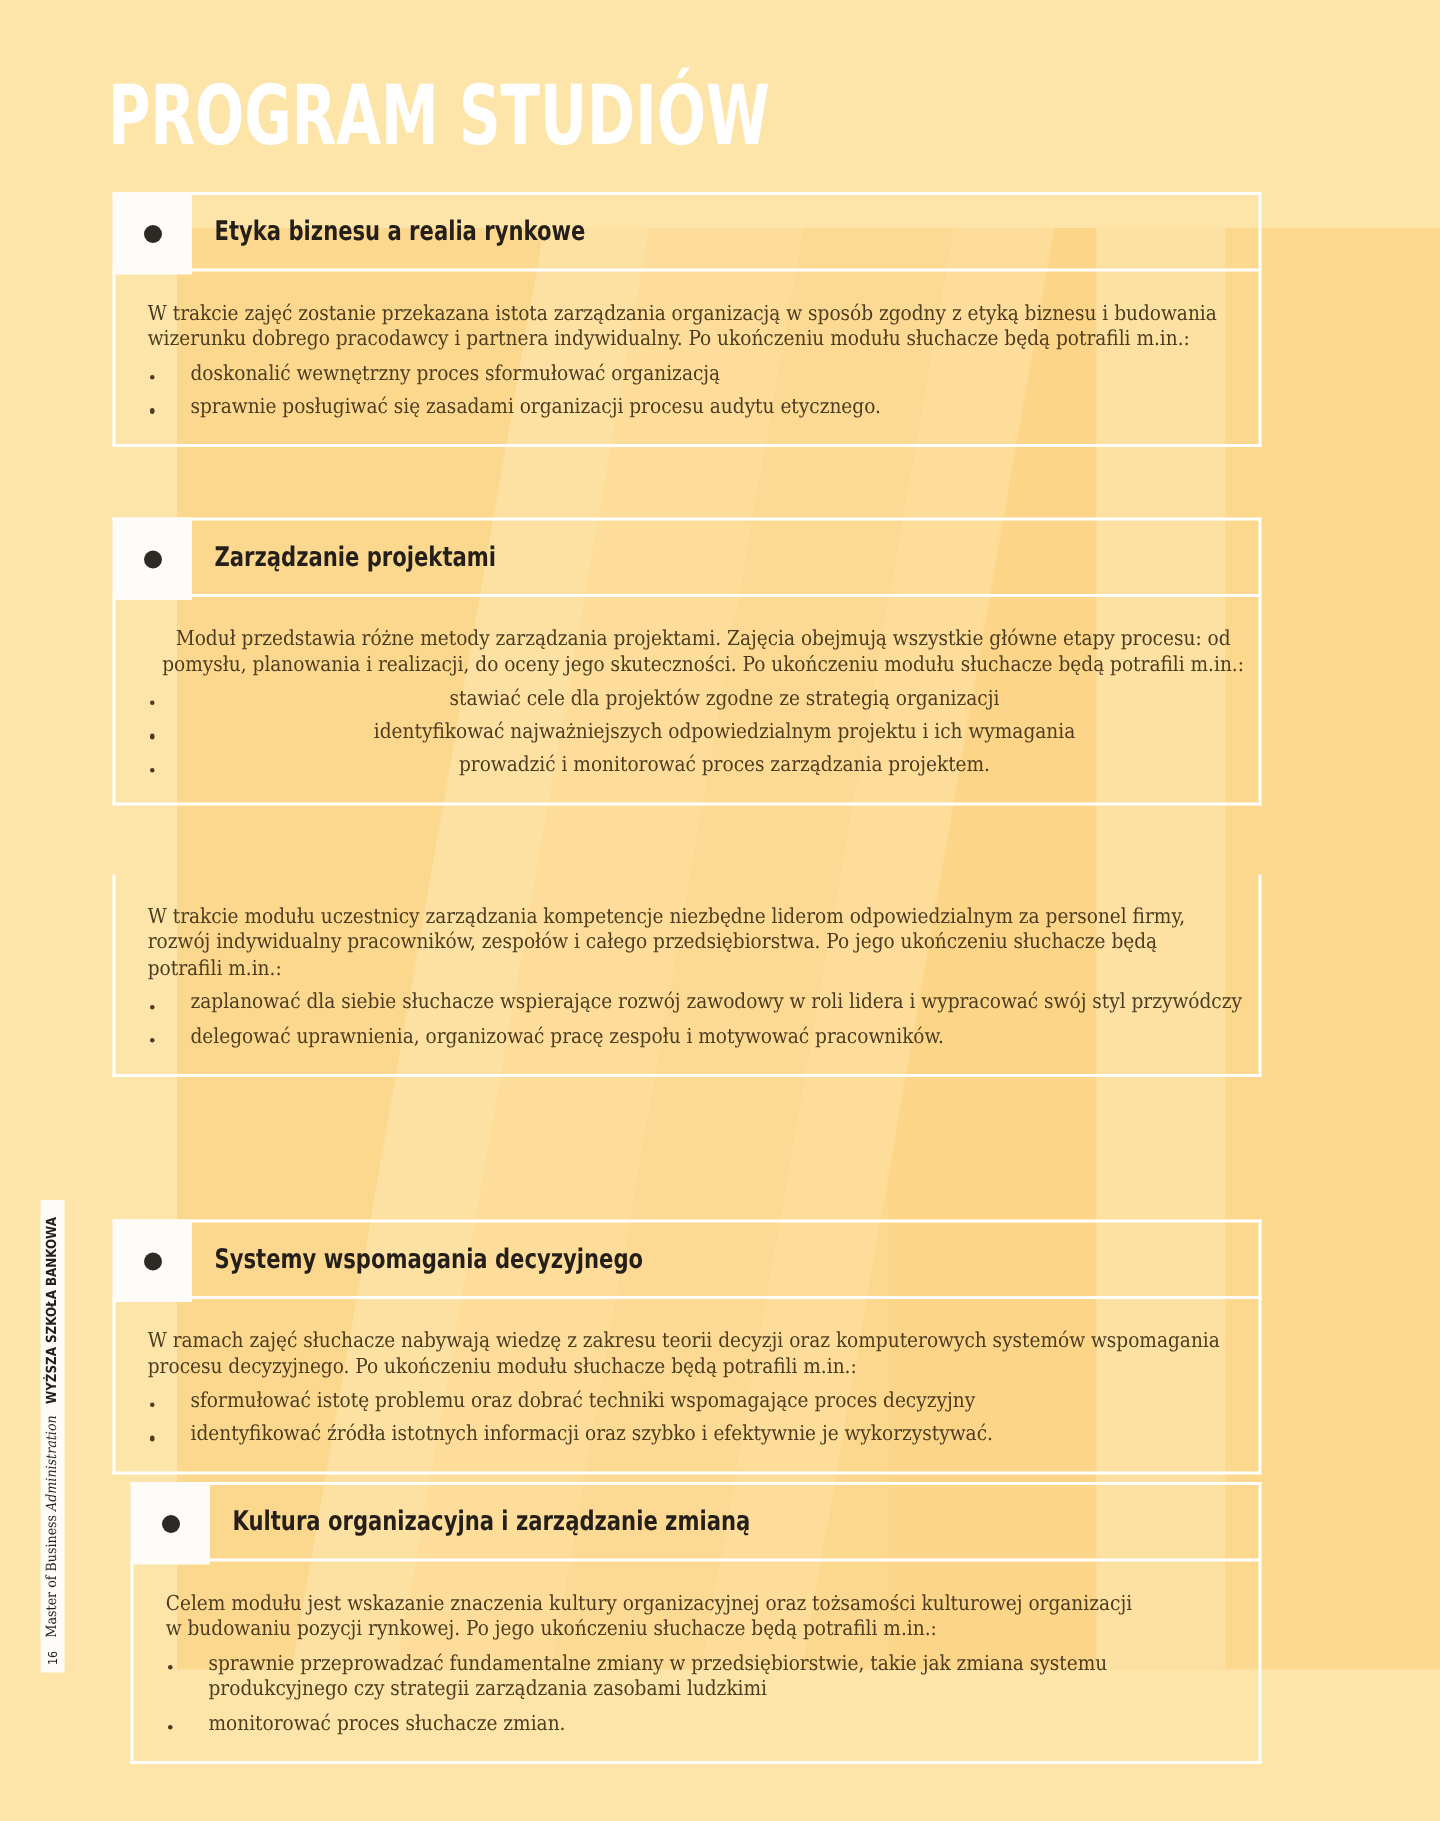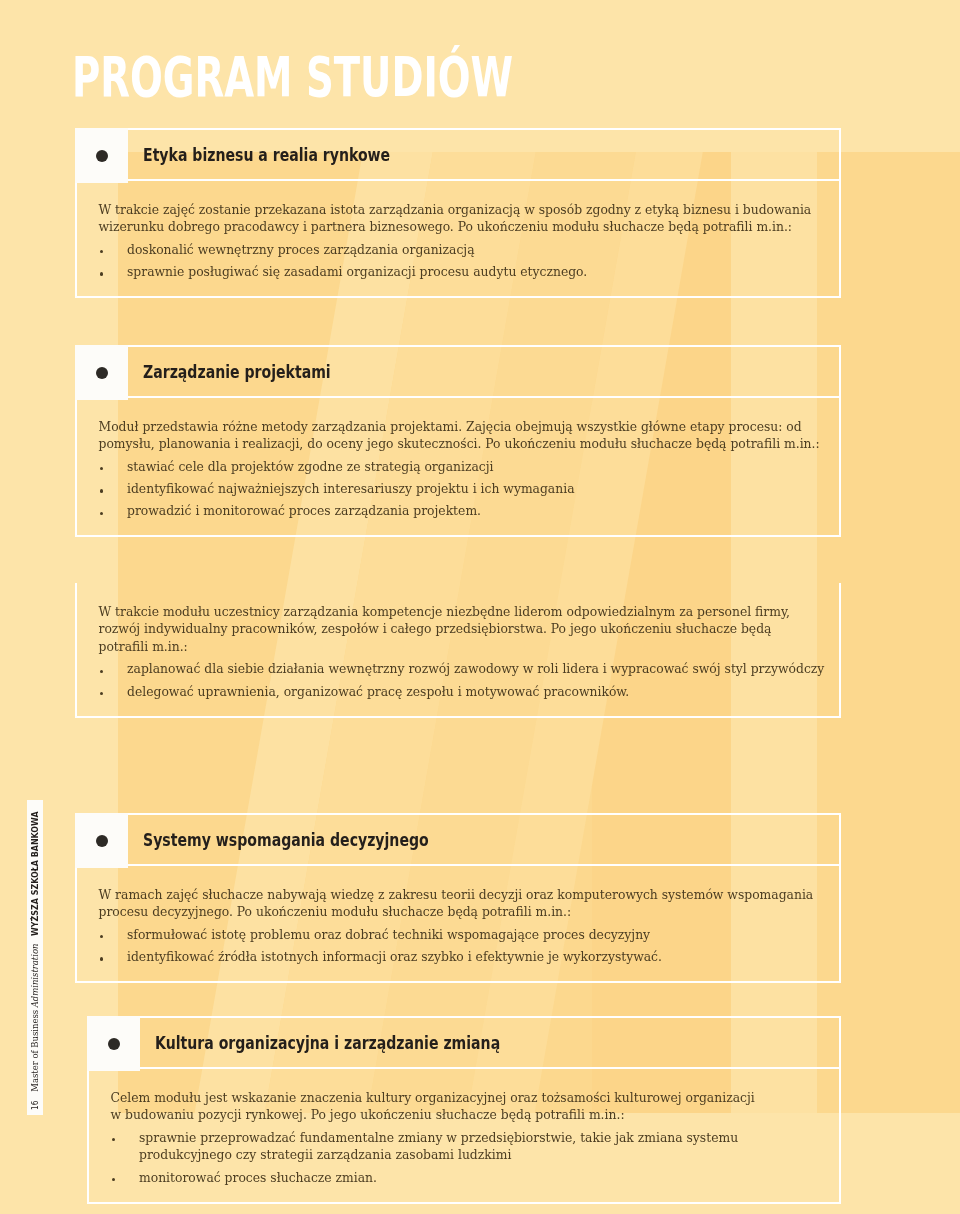--- a/index.html
+++ b/index.html
@@ -79,73 +79,73 @@
         <div class="module" style="top: 128px;">
           <div class="mod-head">
             <div class="mod-square">
               <div class="mod-dot"></div>
             </div>
             <h2 class="mod-title">Etyka biznesu a realia rynkowe</h2>
           </div>
           <div class="mod-body">
             <div class="mod-intro">
               <div>W trakcie zajęć zostanie przekazana istota zarządzania organizacją w sposób zgodny z etyką biznesu i budowania</div>
-              <div>wizerunku dobrego pracodawcy i partnera biznesowego. Po ukończeniu modułu słuchacze będą potrafili m.in.:</div>
-            </div>
-            <ul class="mod-list">
-              <li>
-                <span class="bullet"></span>
-                <span class="">doskonalić wewnętrzny proces zarządzania organizacją</span>
+              <div>wizerunku dobrego pracodawcy i partnera indywidualny. Po ukończeniu modułu słuchacze będą potrafili m.in.:</div>
+            </div>
+            <ul class="mod-list">
+              <li>
+                <span class="bullet"></span>
+                <span class="">doskonalić wewnętrzny proces sformułować organizacją</span>
               </li>
               <li>
                 <span class="bullet"></span>
                 <span class="">sprawnie posługiwać się zasadami organizacji procesu audytu etycznego.</span>
               </li>
             </ul>
           </div>
         </div>
-        <div class="module" style="top: 345px;">
+        <div class="module" style="top: 345px; text-align: center;">
           <div class="mod-head">
             <div class="mod-square">
               <div class="mod-dot"></div>
             </div>
             <h2 class="mod-title">Zarządzanie projektami</h2>
           </div>
           <div class="mod-body">
             <div class="mod-intro">
               <div>Moduł przedstawia różne metody zarządzania projektami. Zajęcia obejmują wszystkie główne etapy procesu: od</div>
               <div>pomysłu, planowania i realizacji, do oceny jego skuteczności. Po ukończeniu modułu słuchacze będą potrafili m.in.:</div>
             </div>
             <ul class="mod-list">
               <li>
                 <span class="bullet"></span>
                 <span class="">stawiać cele dla projektów zgodne ze strategią organizacji</span>
               </li>
               <li>
                 <span class="bullet"></span>
-                <span class="">identyfikować najważniejszych interesariuszy projektu i ich wymagania</span>
+                <span class="">identyfikować najważniejszych odpowiedzialnym projektu i ich wymagania</span>
               </li>
               <li>
                 <span class="bullet"></span>
                 <span class="">prowadzić i monitorować proces zarządzania projektem.</span>
               </li>
             </ul>
           </div>
         </div>
         <div class="module" style="top: 583px;">
           <div class="mod-body">
             <div class="mod-intro">
               <div>W trakcie modułu uczestnicy zarządzania kompetencje niezbędne liderom odpowiedzialnym za personel firmy,</div>
               <div>rozwój indywidualny pracowników, zespołów i całego przedsiębiorstwa. Po jego ukończeniu słuchacze będą</div>
               <div>potrafili m.in.:</div>
             </div>
             <ul class="mod-list">
               <li>
                 <span class="bullet"></span>
-                <span class="">zaplanować dla siebie działania wewnętrzny rozwój zawodowy w roli lidera i wypracować swój styl przywódczy</span>
+                <span class="">zaplanować dla siebie słuchacze wspierające rozwój zawodowy w roli lidera i wypracować swój styl przywódczy</span>
               </li>
               <li>
                 <span class="bullet"></span>
                 <span class="">delegować uprawnienia, organizować pracę zespołu i motywować pracowników.</span>
               </li>
             </ul>
           </div>
         </div>
         <div class="module" style="top: 813px;">
           <div class="mod-head">
@@ -164,21 +164,21 @@
                 <span class="bullet"></span>
                 <span class="">sformułować istotę problemu oraz dobrać techniki wspomagające proces decyzyjny</span>
               </li>
               <li>
                 <span class="bullet"></span>
                 <span class="">identyfikować źródła istotnych informacji oraz szybko i efektywnie je wykorzystywać.</span>
               </li>
             </ul>
           </div>
         </div>
-        <div class="module" style="top: 1016px; padding-left: 12px;">
+        <div class="module" style="top: 988px; padding-left: 12px;">
           <div class="mod-head">
             <div class="mod-square">
               <div class="mod-dot"></div>
             </div>
             <h2 class="mod-title">Kultura organizacyjna i zarządzanie zmianą</h2>
           </div>
           <div class="mod-body">
             <div class="mod-intro">
               <div>Celem modułu jest wskazanie znaczenia kultury organizacyjnej oraz tożsamości kulturowej organizacji</div>
               <div>w budowaniu pozycji rynkowej. Po jego ukończeniu słuchacze będą potrafili m.in.:</div>

